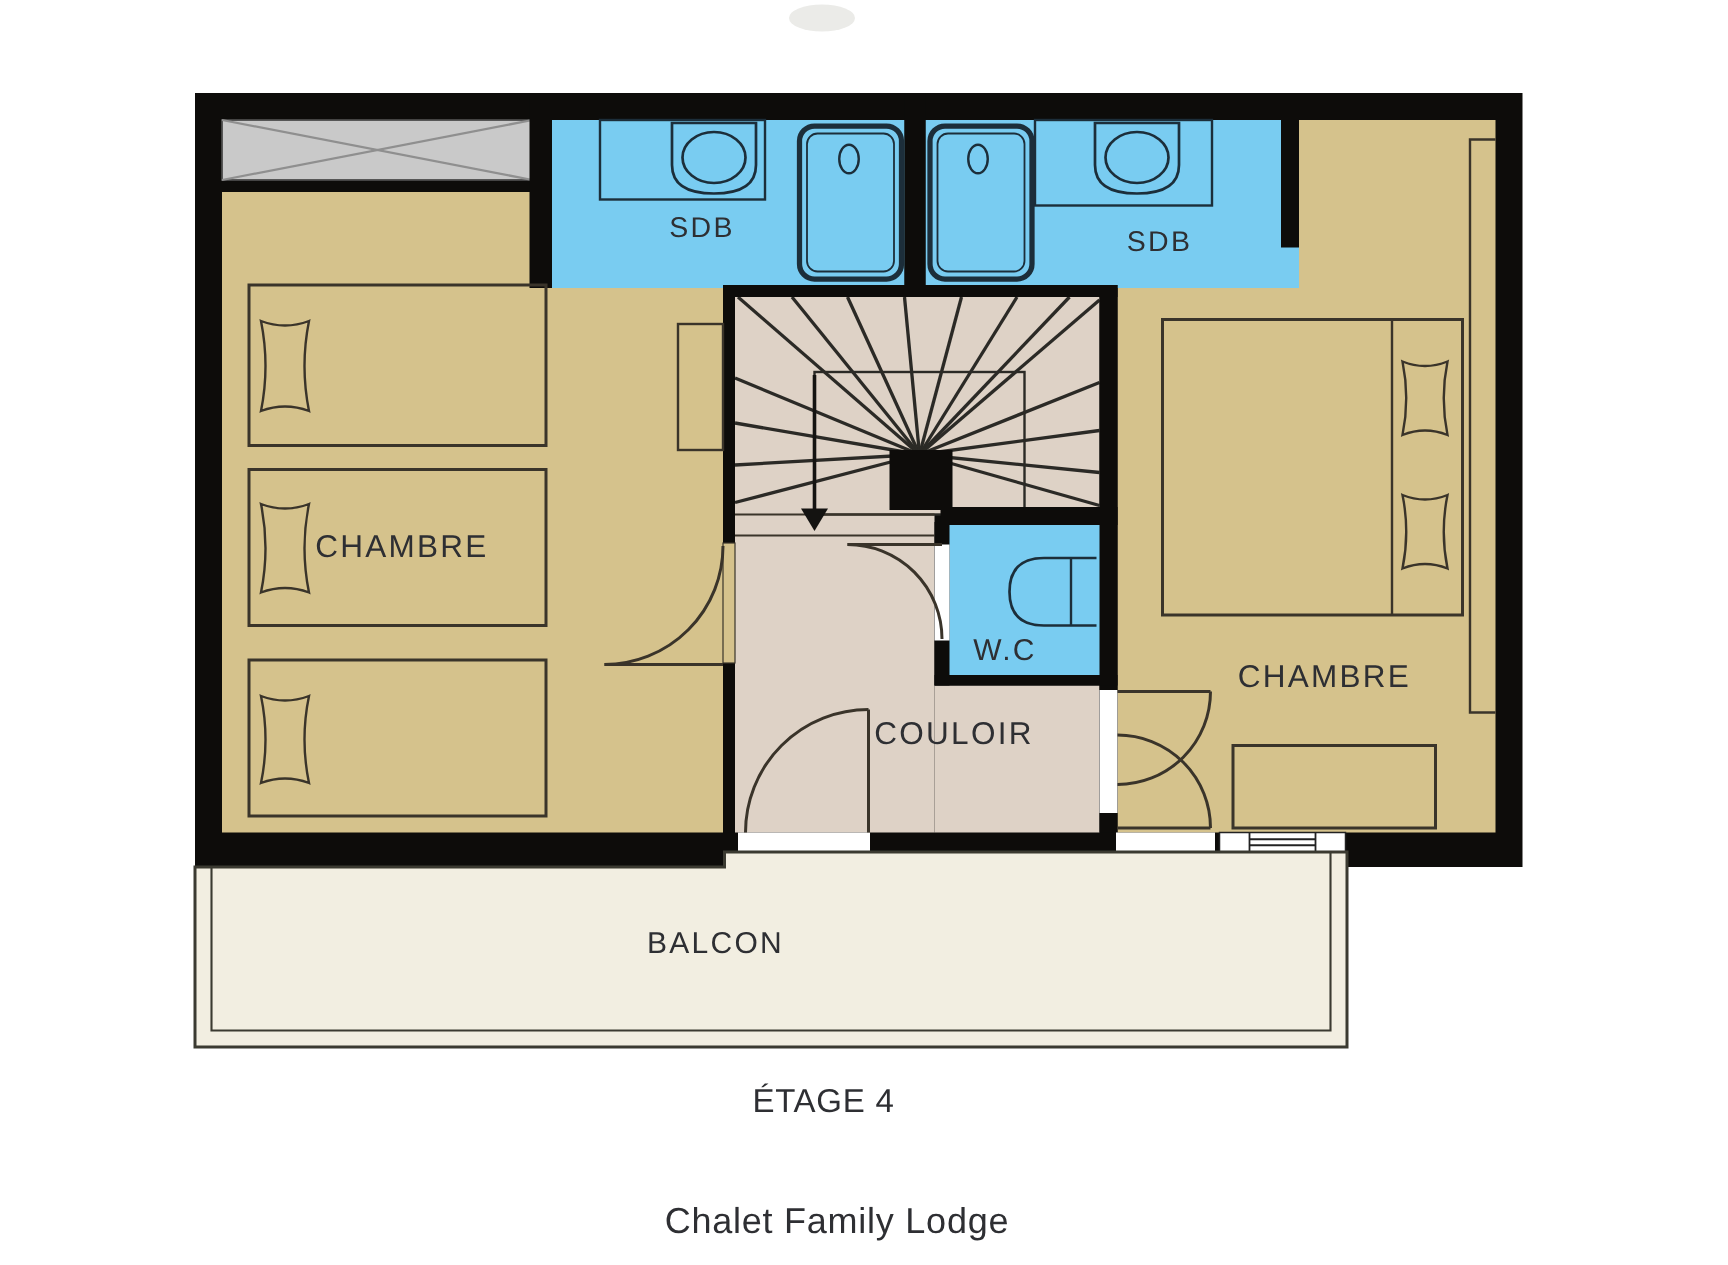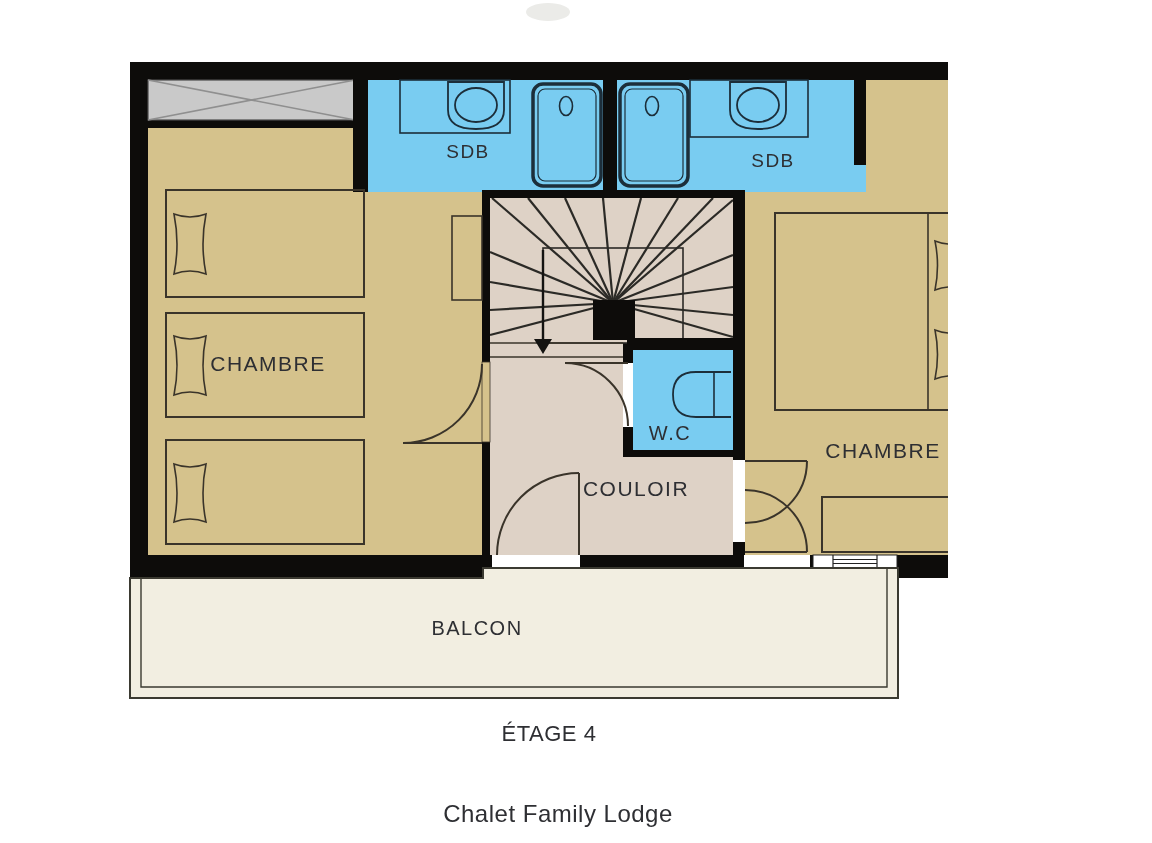--- a/index.html
+++ b/index.html
@@ -1,16 +1,16 @@
 <!DOCTYPE html>
 <html style="--bg: #ffffff; --wall: #0d0c0a; --room: #d5c28c; --wet: #79ccf1; --hall: #ded2c6; --balcony: #f2eee1; --hatch: #c9c9c9; --line: #3a342a; --fixture: #1c2e3a; --label: #2e2f33;"><head>
 <meta charset="utf-8">
 <style>
   html,body{margin:0;padding:0;background:#fff;}
-  .stage{position:relative;width:948px;height:843px;background:var(--bg,#fff);
+  .stage{position:relative;width:1152px;height:843px;background:var(--bg,#fff);
          font-family:"Liberation Sans", sans-serif;overflow:hidden;}
   svg text{font-family:"Liberation Sans", sans-serif;fill:var(--label,#2e2f33);}
   .room-label{letter-spacing:1.5px;}
   .caption{letter-spacing:0.5px;}
 </style>
 </head>
 <body>
 
 <div class="stage">
 <svg width="1152" height="843" viewBox="0 0 1152 843">

